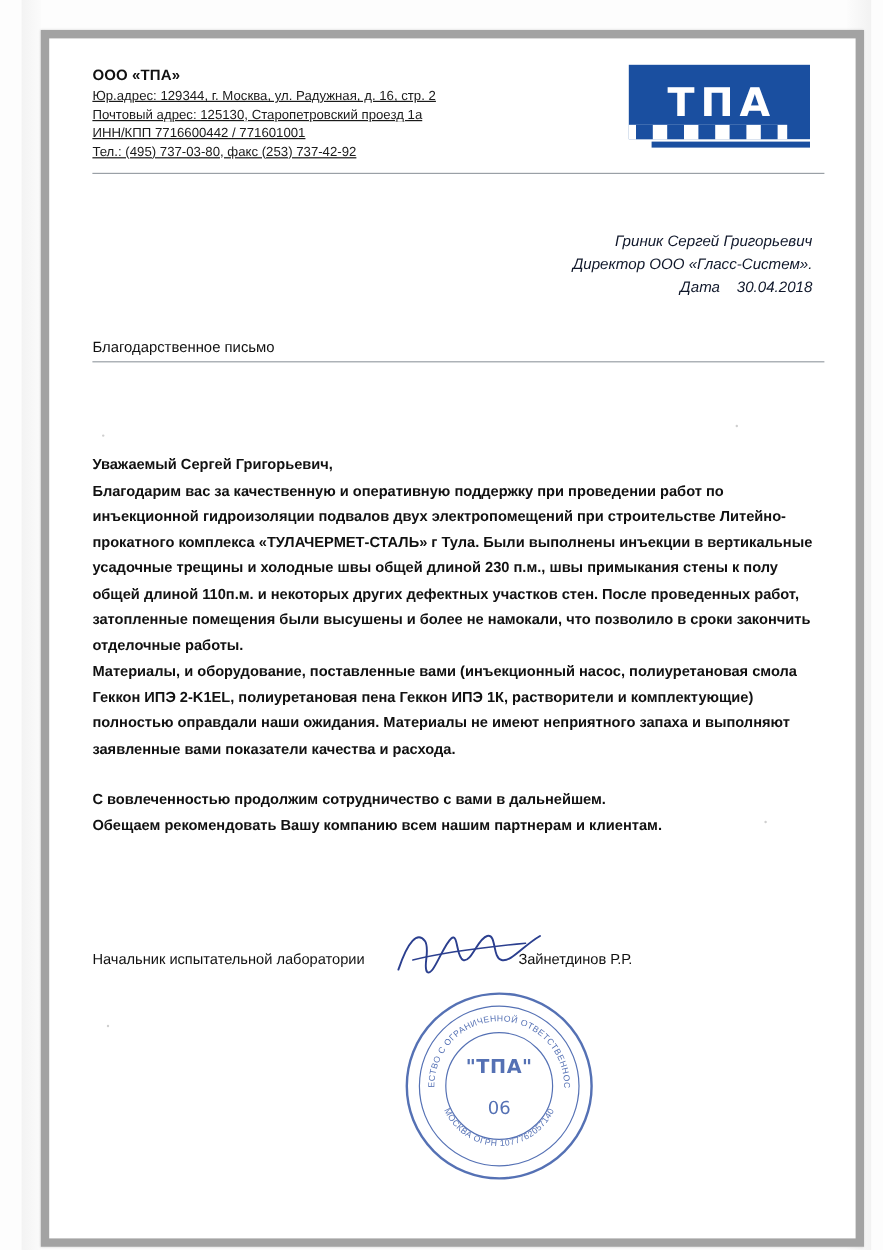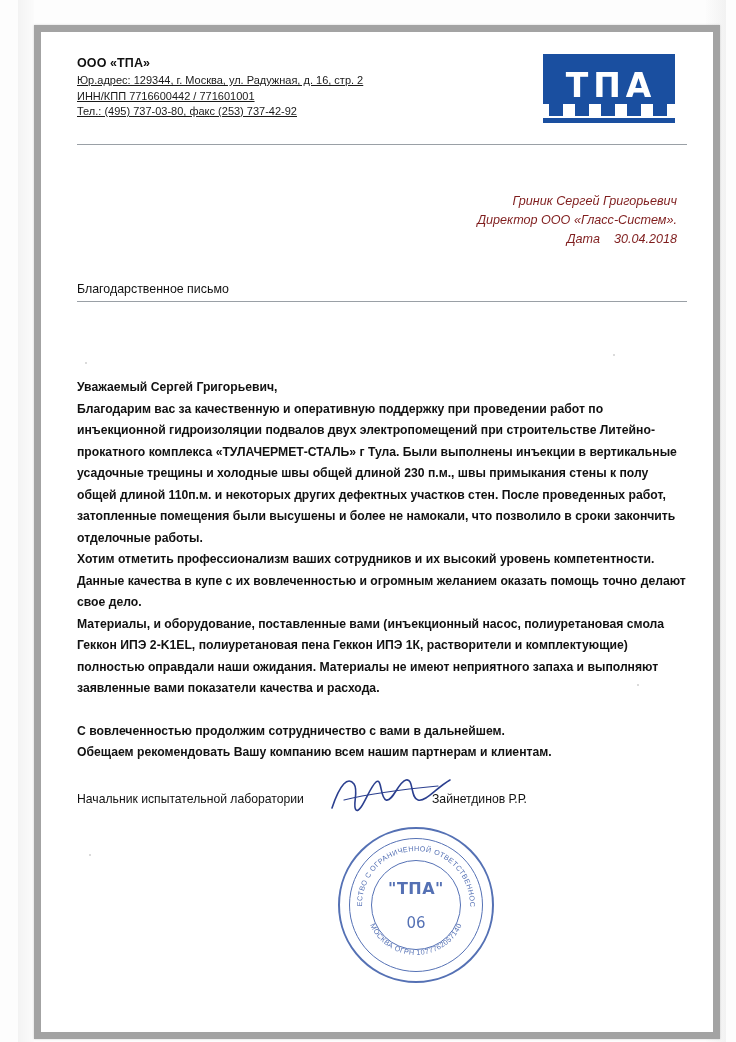--- a/index.html
+++ b/index.html
@@ -76,21 +76,21 @@
     width: 610px;
     height: 1px;
     background: #9aa0a6;
   }
 
   
   .logo {
     position: absolute;
     right: 38px;
     top: 22px;
-    width: 132px;
+    width: 151px;
     height: 62px;
     background: #1a4fa0;
     display: flex;
     align-items: center;
     justify-content: center;
   }
   .logo-text {
     color: #ffffff;
     font-family: "DejaVu Sans", sans-serif;
     font-weight: bold;
@@ -123,21 +123,21 @@
   }
 
   
   .recipient {
     position: absolute;
     right: 36px;
     top: 160px;
     text-align: right;
     font-style: italic;
     font-size: 12.6px;
-    color: #7f1d1d;
+    color: #0f172a;
     line-height: 19px;
   }
 
   
   .doc-title {
     position: absolute;
     left: 36px;
     top: 250px;
     font-size: 12.4px;
     color: #111;
@@ -262,20 +262,21 @@
 <div class="page-scan">
 
   <div class="scan-edge-left"></div>
   <div class="scan-edge-right"></div>
 
   <div class="sheet">
 
     <div class="header">
       <div class="company-name">ООО «ТПА»</div>
       <div class="header-line">Юр.адрес: 129344, г. Москва,  ул. Радужная, д. 16, стр. 2</div>
+      <div class="header-line">Почтовый адрес: 125130, Старопетровский проезд 1а</div>
       <div class="header-line">ИНН/КПП 7716600442 / 771601001</div>
       <div class="header-line">Тел.: (495) 737-03-80, факс (253) 737-42-92</div>
     </div>
 
     <div class="logo">
       <span class="logo-text">ТПА</span>
       <div class="logo-bars">
         <div class="bar" style="left:6px;  width:14px;"></div>
         <div class="bar" style="left:32px; width:14px;"></div>
         <div class="bar" style="left:58px; width:14px;"></div>
@@ -296,21 +297,20 @@
         <span>30.04.2018</span>
       </div>
     </div>
 
     <div class="doc-title">Благодарственное письмо</div>
     <div class="title-rule"></div>
 
     <div class="body-text">
       <p>Уважаемый Сергей Григорьевич,</p>
       <p>Благодарим вас за качественную и оперативную поддержку при проведении работ по инъекционной гидроизоляции подвалов двух электропомещений при строительстве Литейно-прокатного комплекса «ТУЛАЧЕРМЕТ-СТАЛЬ» г Тула. Были выполнены инъекции в вертикальные усадочные трещины и холодные швы общей длиной 230 п.м., швы примыкания стены к полу общей длиной 110п.м. и некоторых других дефектных участков стен. После проведенных работ, затопленные помещения были высушены и более не намокали, что позволило в сроки закончить отделочные работы.</p>
-      <p>Хотим отметить профессионализм ваших сотрудников и их высокий уровень компетентности. Данные качества в купе с их вовлеченностью и огромным желанием оказать помощь точно делают свое дело.</p>
       <p>Материалы, и оборудование, поставленные вами (инъекционный насос, полиуретановая смола Геккон ИПЭ 2-K1EL, полиуретановая пена Геккон ИПЭ 1К, растворители и комплектующие) полностью оправдали наши ожидания. Материалы не имеют неприятного запаха и выполняют заявленные вами показатели качества и расхода.</p>
       <p class="spaced">С вовлеченностью продолжим сотрудничество с вами в дальнейшем.</p>
       <p>Обещаем рекомендовать Вашу компанию всем нашим партнерам и клиентам.</p>
     </div>
 
     <div class="signature-row">
       <span>Начальник испытательной лаборатории</span>
       <span class="sig-name">Зайнетдинов Р.Р.</span>
     </div>
 

